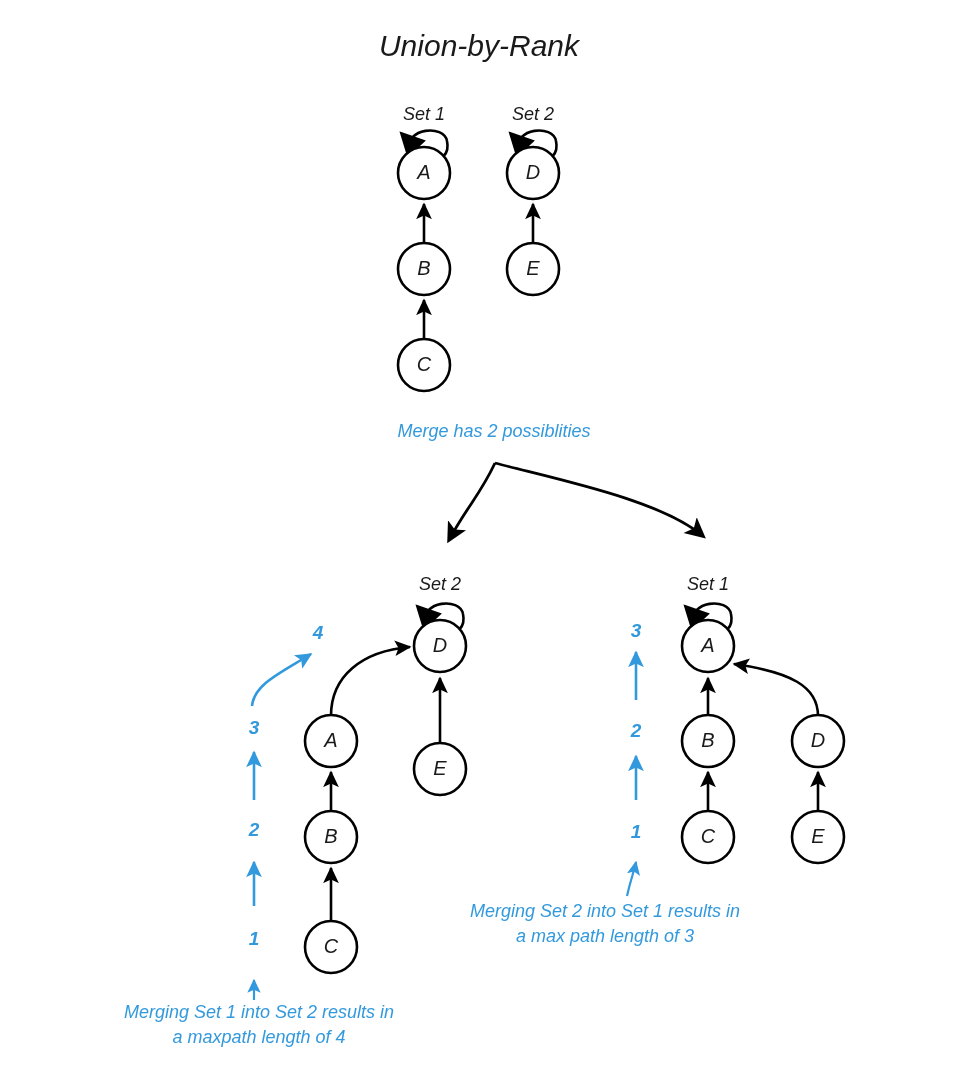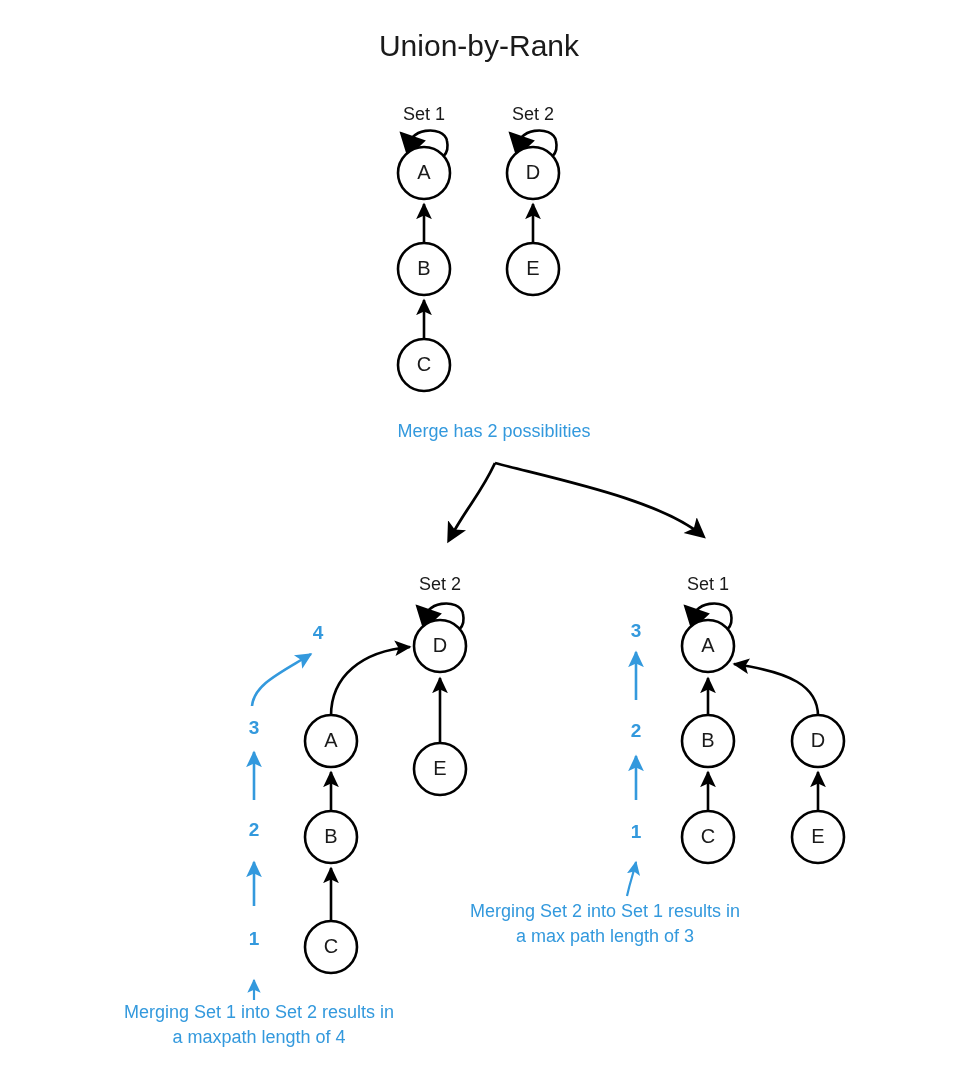--- a/index.html
+++ b/index.html
@@ -12,20 +12,21 @@
     width: 966px;
     height: 1080px;
     font-family: "Liberation Sans", sans-serif;
     position: relative;
     overflow: hidden;
   }
   #stage {
     position: relative;
     width: 966px;
     height: 868px;
+    font-style: italic;
   }
   #diagram {
     position: absolute;
     top: 0;
     left: 0;
     width: 966px;
     height: 1080px;
   }
   .page-title {
     font-size: 30px;

